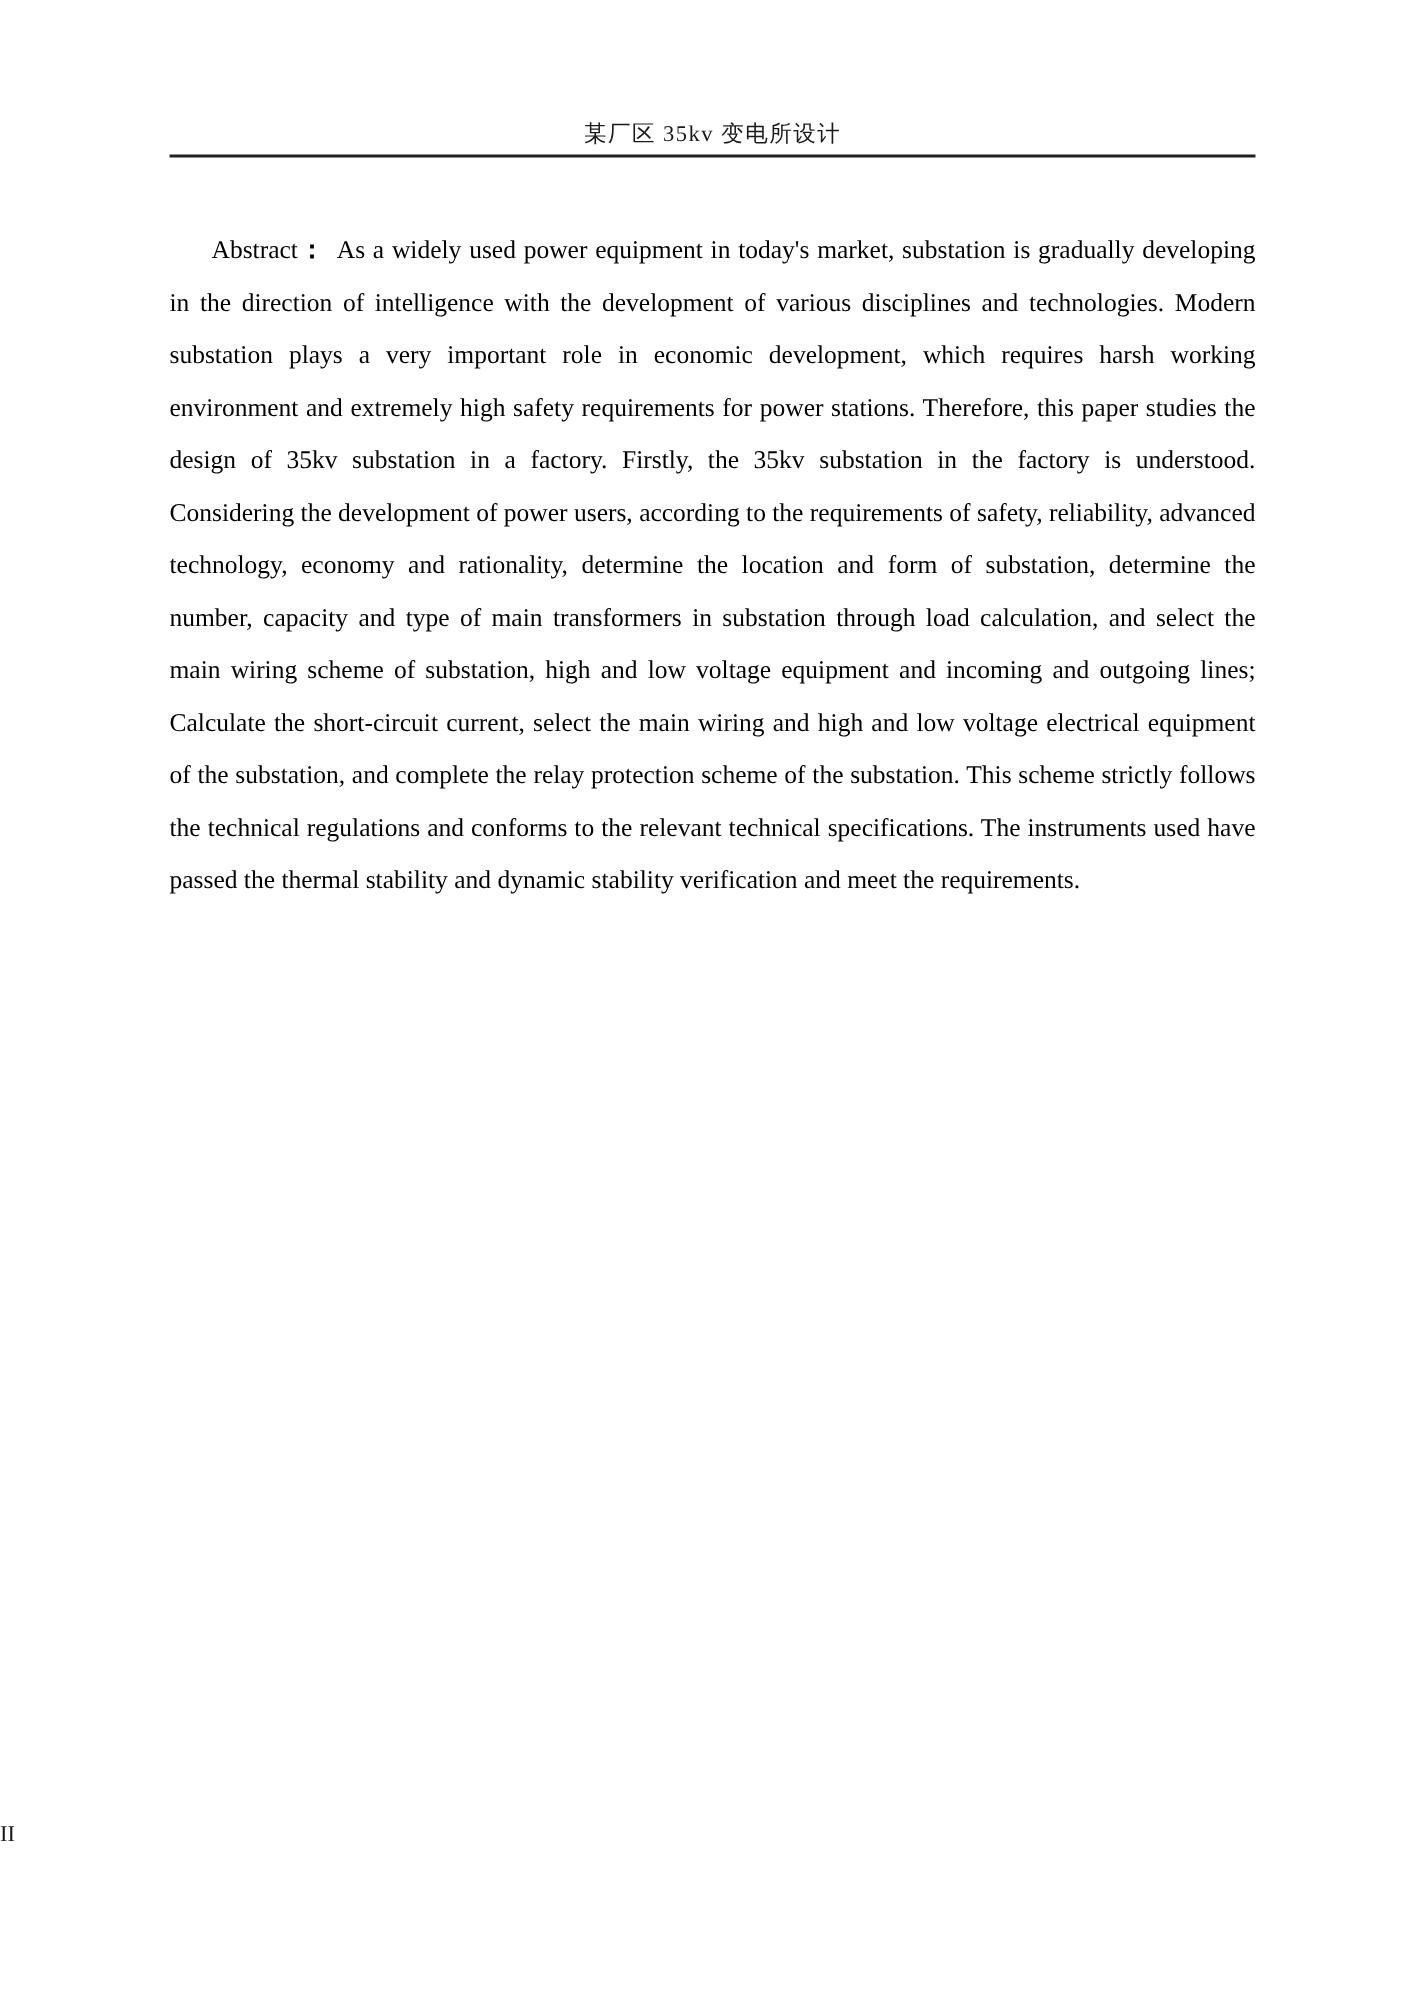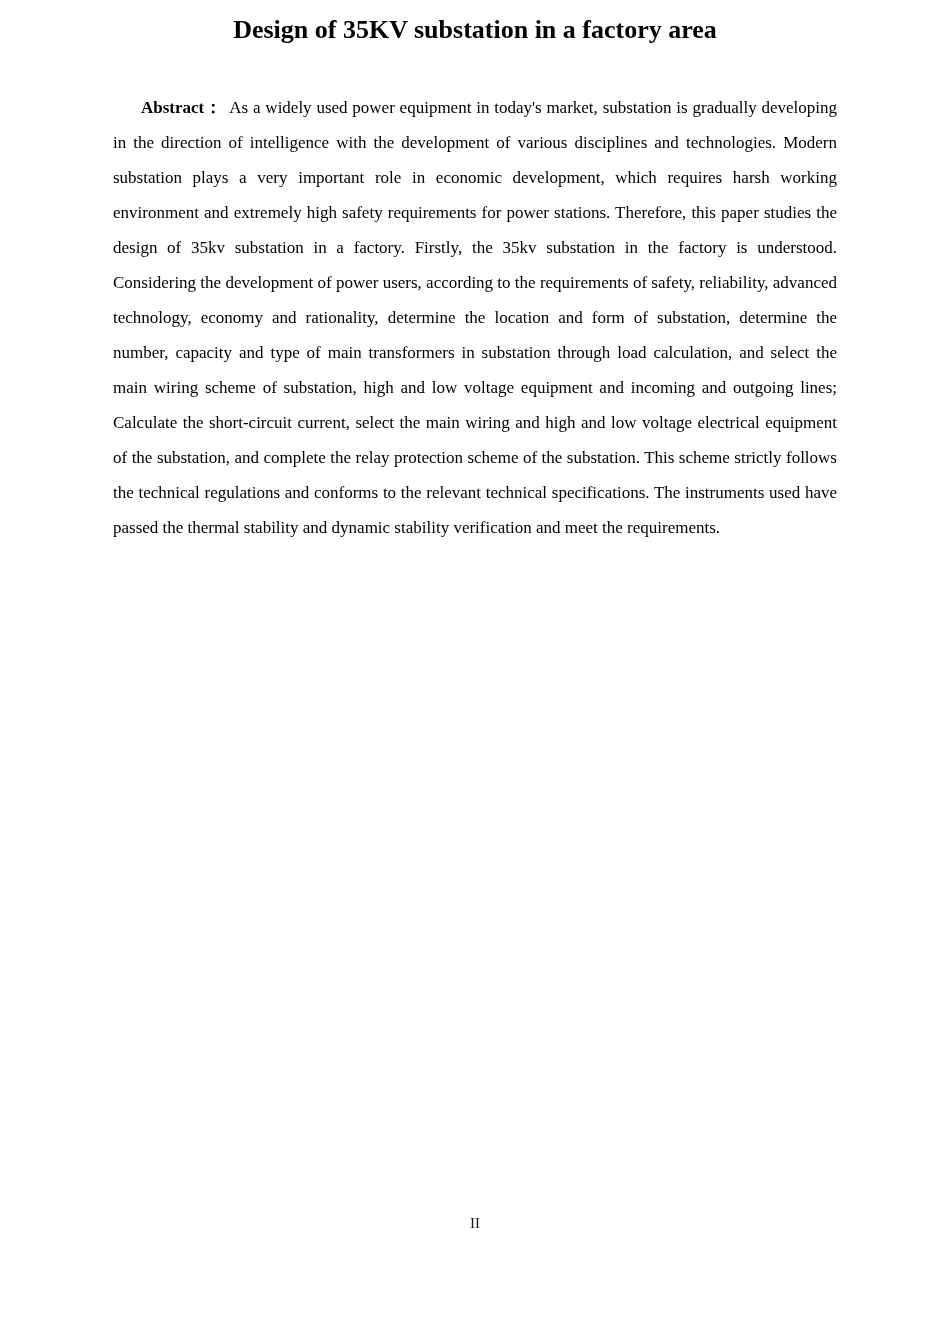--- a/index.html
+++ b/index.html
@@ -45,51 +45,54 @@
   }
   .abstract {
     margin: 44px 0 0 0;
     font-size: 17px;
     line-height: 35px;
     text-align: justify;
     text-indent: 28px;
   }
   .abstract .label,
   .keywords .label {
-    font-weight: bold;
+    font-weight: normal;
   }
   .label-colon {
     font-weight: bold;
     margin-right: 7px;
   }
   .keywords {
     margin: 1px 0 0 0;
     font-size: 17px;
     line-height: 35px;
     text-align: left;
     text-indent: 0;
   }
   .footer {
     position: absolute;
     left: 0;
     right: 0;
     bottom: 112px;
-    text-align: center;
+    text-align: left;
     font-size: 15px;
     color: #1a1a1a;
   }
 </style>
 </head>
 <body>
 
 <div class="page">
   <div class="content">
 
+    <div class="header">
+      <div class="running-title">某厂区 35kv 变电所设计</div>
+      <div class="header-rule"></div>
+    </div>
 
-    <h1 class="doc-title">Design of 35KV substation in a factory area</h1>
 
     <p class="abstract"><span class="label">Abstract</span><span class="label-colon">：</span><span>As a widely used power equipment in today's market, substation is gradually developing in the direction of intelligence with the development of various disciplines and technologies. Modern substation plays a very important role in economic development, which requires harsh working environment and extremely high safety requirements for power stations. Therefore, this paper studies the design of 35kv substation in a factory. Firstly, the 35kv substation in the factory is understood. Considering the development of power users, according to the requirements of safety, reliability, advanced technology, economy and rationality, determine the location and form of substation, determine the number, capacity and type of main transformers in substation through load calculation, and select the main wiring scheme of substation, high and low voltage equipment and incoming and outgoing lines; Calculate the short-circuit current, select the main wiring and high and low voltage electrical equipment of the substation, and complete the relay protection scheme of the substation. This scheme strictly follows the technical regulations and conforms to the relevant technical specifications. The instruments used have passed the thermal stability and dynamic stability verification and meet the requirements.</span></p>
 
 
   </div>
 
   <div class="footer">
     <span>II</span>
   </div>
 </div>

